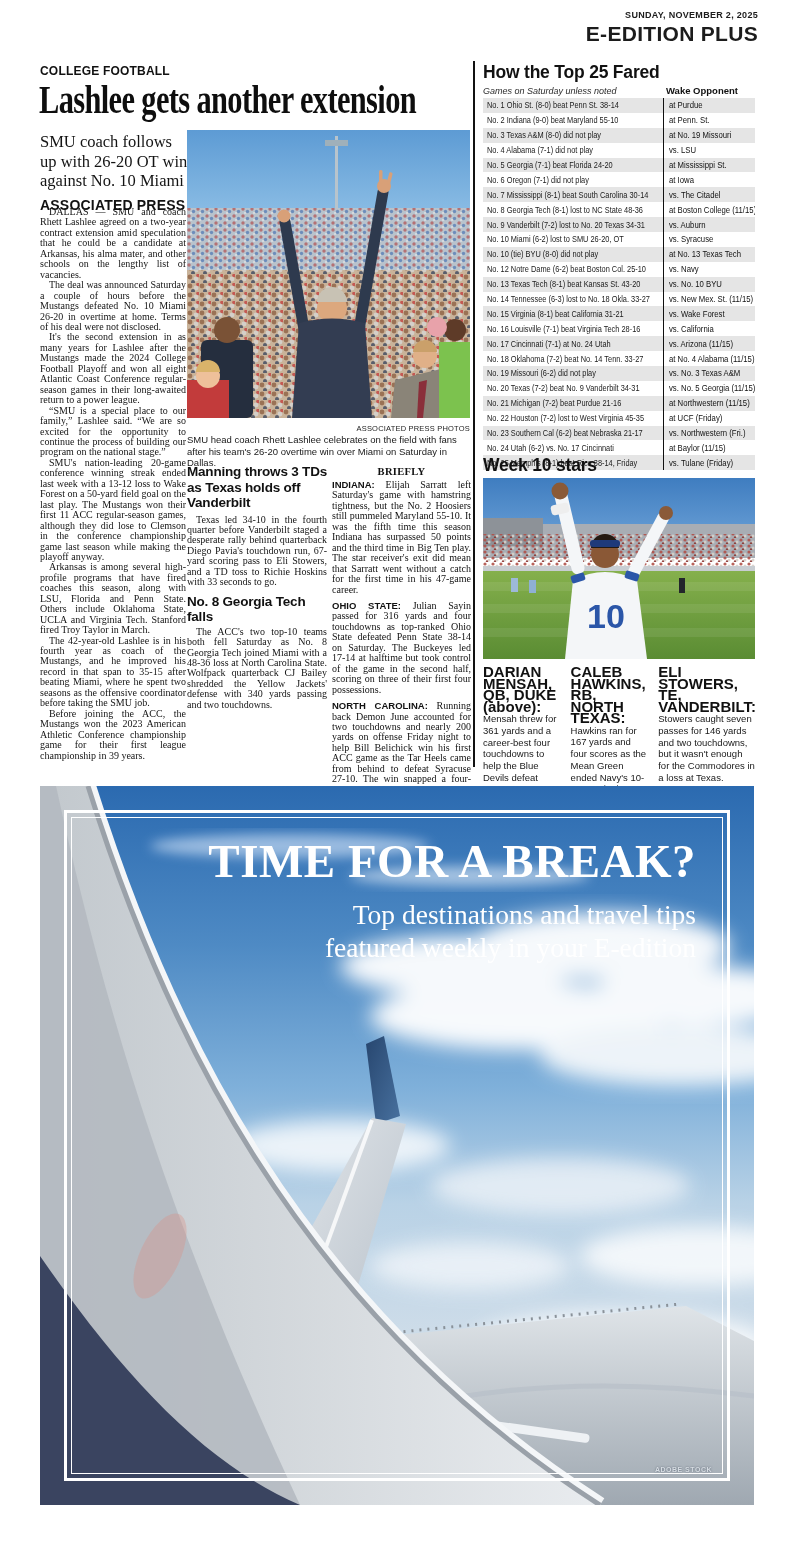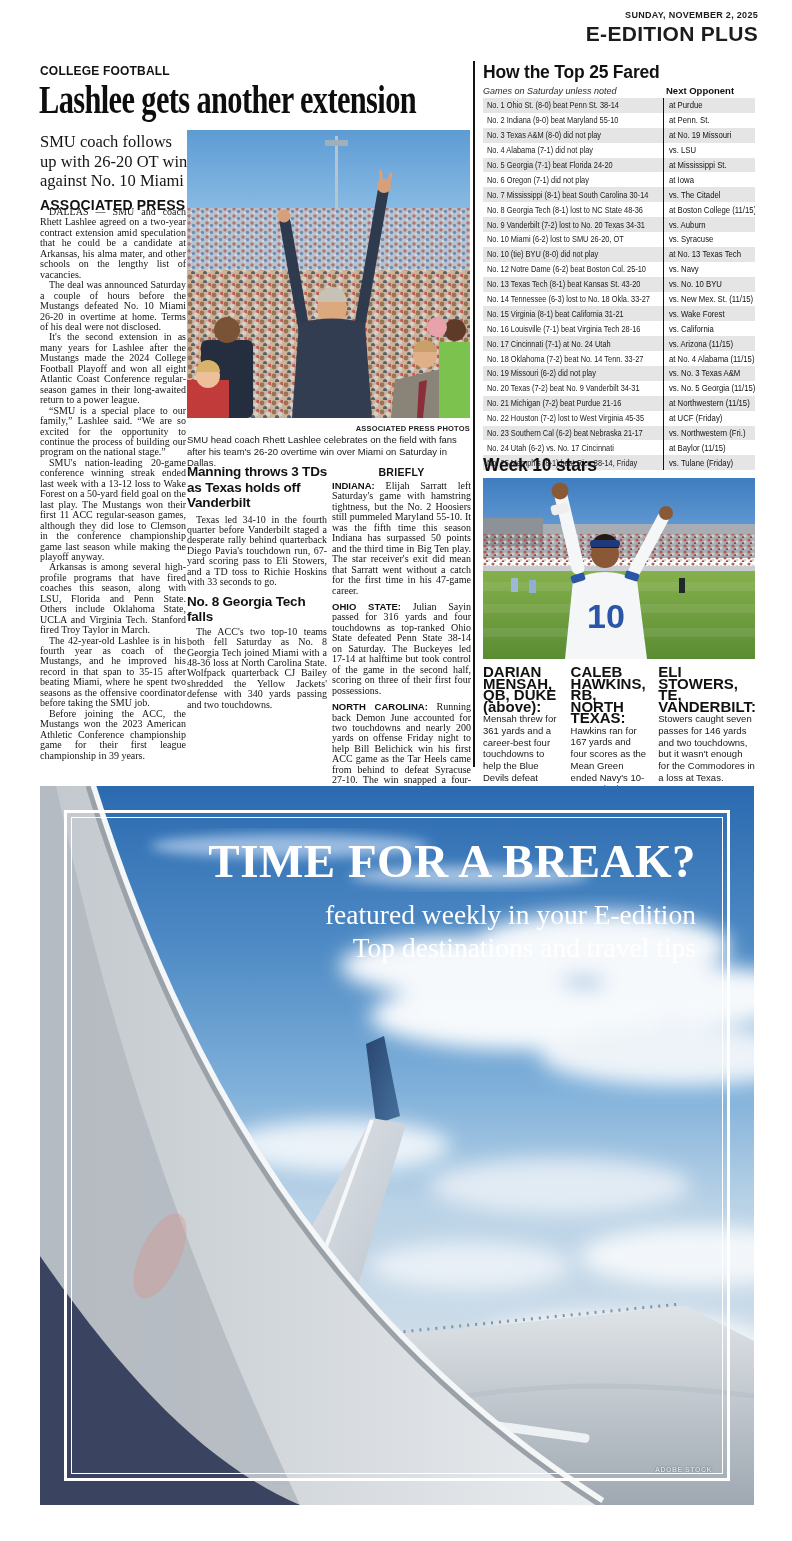--- a/index.html
+++ b/index.html
@@ -16,31 +16,31 @@
             transform:scaleX(.78);transform-origin:left top;color:#0e0e0e;}
   .deck{position:absolute;left:40px;top:132px;width:152px;font-family:"Liberation Serif",serif;
         font-size:16.5px;line-height:19.5px;color:#141414;}
   .byline{position:absolute;left:40px;top:197px;font-size:14px;font-weight:800;letter-spacing:.2px;}
   .bodycol{position:absolute;left:40px;top:207px;width:146px;font-family:"Liberation Serif",serif;
            font-size:10px;line-height:10.45px;text-align:justify;color:#141414;}
   .bodycol p{margin:0;text-indent:9px;}
   
   .mainphoto{position:absolute;left:187px;top:130px;width:283px;height:288px;overflow:hidden;}
   .photocredit{position:absolute;left:187px;top:424px;width:283px;text-align:right;
-               font-size:7.5px;font-weight:700;color:#222;letter-spacing:.2px;}
+               font-size:7.5px;font-weight:400;color:#222;letter-spacing:.2px;}
   .photocaption{position:absolute;left:187px;top:434px;width:281px;font-size:9.5px;line-height:11.5px;color:#191919;}
   
   .mcol{position:absolute;top:464px;width:140px;}
   .mcol.manning{left:187px;}
   .mcol.briefly{left:332px;width:139px;}
   .subhead{font-size:13.5px;font-weight:800;line-height:15.5px;margin:0 0 4px 0;letter-spacing:-.2px;}
   .subhead2{font-size:13.5px;font-weight:800;margin:6px 0 3px 0;letter-spacing:-.2px;}
   .mbody{font-family:"Liberation Serif",serif;font-size:10px;line-height:10.45px;text-align:justify;color:#141414;}
   .mbody p{margin:0;text-indent:9px;}
-  .brieftitle{font-size:10.5px;font-weight:800;text-align:center;margin:2px 0 3px 0;letter-spacing:.3px;}
+  .brieftitle{font-size:10.5px;font-weight:800;text-align:center;margin:2px 0 3px 0;letter-spacing:.3px;font-family:Liberation Serif, serif;}
   .brief{margin:0 0 6px 0;font-family:"Liberation Serif",serif;font-size:10px;line-height:10.45px;text-align:justify;}
   .blabel{font-family:"Liberation Sans",sans-serif;font-weight:800;font-size:9.5px;}
   
   .vrule{position:absolute;left:473px;top:61px;width:1.5px;height:706px;background:#111;}
   
   .t25title{position:absolute;left:483px;top:62px;font-size:17.5px;font-weight:800;letter-spacing:-.2px;}
   .t25note{position:absolute;left:483px;top:86px;font-size:9px;font-style:italic;color:#2b2b2b;}
   .t25next{position:absolute;left:666px;top:85px;font-size:9.5px;font-weight:800;}
   .t25rows{position:absolute;left:483px;top:98px;width:272px;}
   .trow{position:relative;height:14.9px;overflow:hidden;}
@@ -169,21 +169,21 @@
         <p class="brief"><span class="blabel">OHIO STATE:</span> <span>Julian Sayin passed for 316 yards and four touchdowns as top-ranked Ohio State defeated Penn State 38-14 on Saturday. The Buckeyes led 17-14 at halftime but took control of the game in the second half, scoring on three of their first four possessions.</span></p>
 
         <p class="brief"><span class="blabel">NORTH CAROLINA:</span> <span>Running back Demon June accounted for two touchdowns and nearly 200 yards on offense Friday night to help Bill Belichick win his first ACC game as the Tar Heels came from behind to defeat Syracuse 27-10. The win snapped a four-game slide.</span></p>
       </div>
   </div>
 
   <div class="vrule"></div>
 
   <div class="t25title">How the Top 25 Fared</div>
   <div class="t25note">Games on Saturday unless noted</div>
-  <div class="t25next">Next Opponent</div>
+  <div class="t25next">Wake Opponent</div>
   <div class="t25rows">
 
       <div class="trow">
         <span class="res">No. 1 Ohio St. (8-0) beat Penn St. 38-14</span>
         <span class="next"><span>at Purdue</span></span>
       </div>
 
       <div class="trow">
         <span class="res">No. 2 Indiana (9-0) beat Maryland 55-10</span>
         <span class="next"><span>at Penn. St.</span></span>
@@ -432,19 +432,19 @@
       <path d="M 0,0 L 48,0 C 120,230 250,520 560,719 L 0,719 Z" fill="url(#wallg)"></path>
       <path d="M 48,0 C 120,230 250,520 560,719" stroke="#9aa1a9" stroke-width="5" fill="none"></path>
       <path d="M 0,0 L 16,0 C 60,200 120,420 260,719 L 0,719 Z" fill="#b3b9bf" opacity=".85"></path>
       <path d="M 0,470 C 90,600 170,680 260,719 L 0,719 Z" fill="#3a4460"></path>
       <ellipse cx="120" cy="470" rx="20" ry="46" fill="#d98f84" opacity=".35" transform="rotate(25 120 470)"></ellipse>
     </svg>
     <div class="frame"></div>
     <div class="frame-inner"></div>
     <div class="adhead">TIME FOR A BREAK?</div>
     <div class="adsub">
+      <div>Top destinations and travel tips</div>
       <div>featured weekly in your E-edition</div>
-      <div>Top destinations and travel tips</div>
     </div>
     <div class="adcredit">ADOBE STOCK</div>
   </div>
 
 </div>
 
 </body></html>

